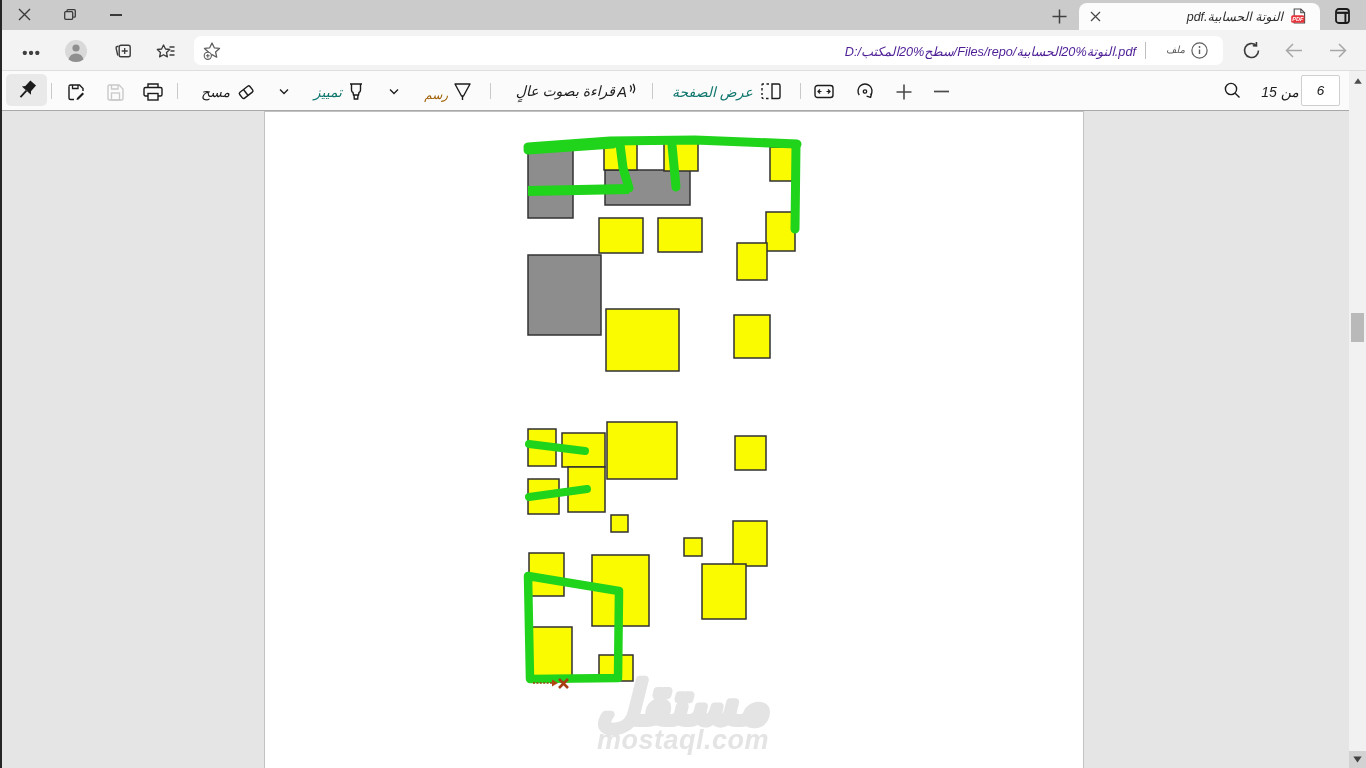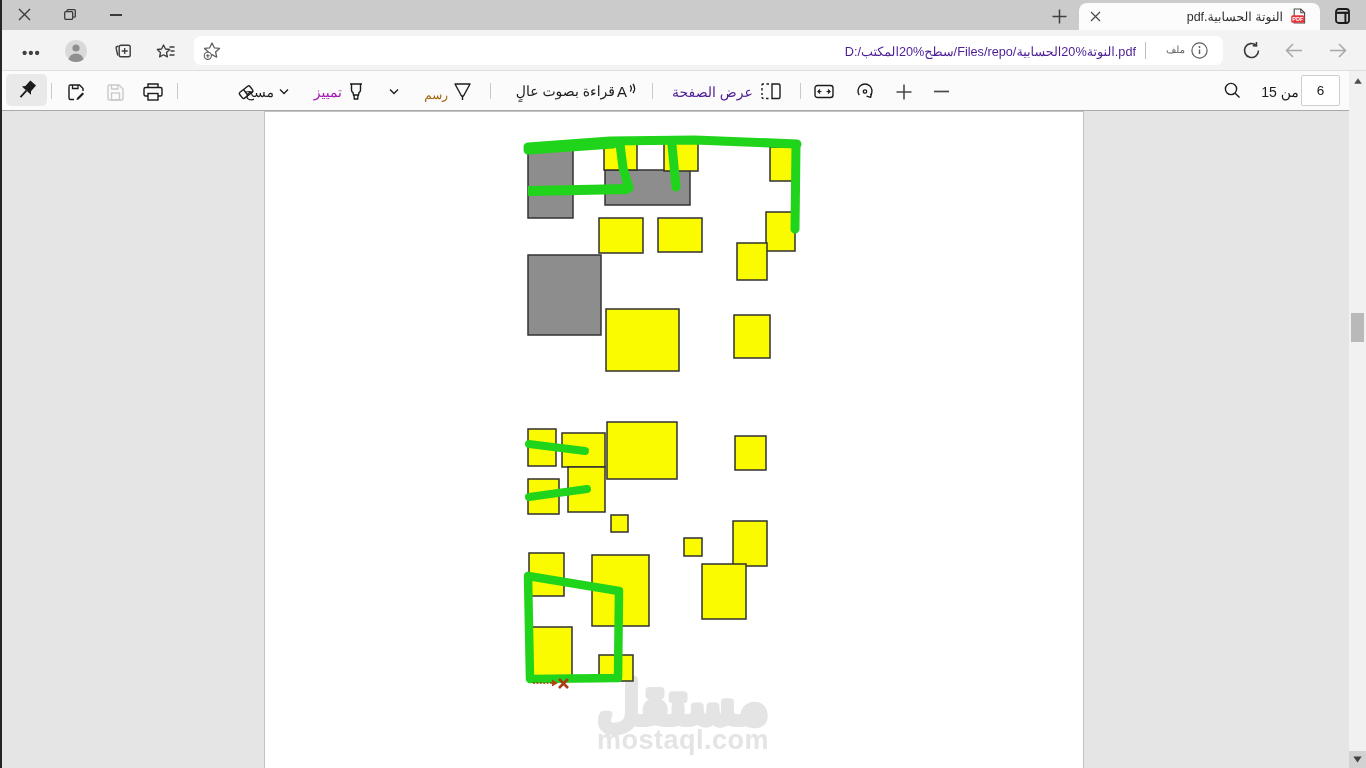--- a/index.html
+++ b/index.html
@@ -1,21 +1,21 @@
 <!DOCTYPE html>
 <html><head>
 <meta charset="utf-8">
 <style>
   * { margin:0; padding:0; box-sizing:border-box; }
   html,body { width:1366px; height:768px; overflow:hidden; font-family:"Liberation Sans", sans-serif; }
   .abs { position:absolute; }
 </style>
 </head>
 <body>
-<div class="abs" style="left:0;top:0;width:1366px;height:768px;background:#e5e5e5;">
+<div class="abs" style="left:0;top:0;width:1366px;height:768px;background:#e5e5e5;font-style:italic;">
 
 <div class="abs" style="left:0;top:0;width:1366px;height:30px;background:#cbcbcb;"></div>
 
 <svg class="abs" style="left:18px;top:8px;" width="13" height="13" viewBox="0 0 13 13">
       <path d="M1 1 L12 12 M12 1 L1 12" stroke="#3a3a3a" stroke-width="1.4" fill="none"></path>
     </svg>
 
 <svg class="abs" style="left:64px;top:9px;" width="12" height="11" viewBox="0 0 12 11">
       <rect x="0.7" y="2.7" width="8" height="7.6" rx="1" fill="none" stroke="#3a3a3a" stroke-width="1.3"></rect>
       <path d="M3 2.7 L3 1.7 Q3 0.7 4 0.7 L10.3 0.7 Q11.3 0.7 11.3 1.7 L11.3 7.2 Q11.3 8.2 10.3 8.2 L9.2 8.2" fill="none" stroke="#3a3a3a" stroke-width="1.3"></path>
@@ -128,34 +128,34 @@
     </svg>
 
 <svg class="abs" style="left:143px;top:83px;" width="20" height="18" viewBox="0 0 20 18">
       <path d="M5 4.5 L5 1 L15 1 L15 4.5" fill="none" stroke="#1c1c1c" stroke-width="1.4"></path>
       <rect x="1" y="4.5" width="18" height="8.5" rx="1.5" fill="none" stroke="#1c1c1c" stroke-width="1.4"></rect>
       <rect x="5" y="10.5" width="10" height="6.5" fill="#fbfbfb" stroke="#1c1c1c" stroke-width="1.4"></rect>
     </svg>
 
 <div class="abs" style="left:177px;top:83px;width:1px;height:16px;background:#c9c9c9;"></div>
 
-<div class="abs" style="left:196px;top:84px;width:34px;font-size:14px;color:#1c1c1c;direction:rtl;margin-left:44px;">مسح</div>
+<div class="abs" style="left:196px;top:84px;width:34px;font-size:14px;color:#1c1c1c;direction:rtl;">مسح</div>
 
 <svg class="abs" style="left:237px;top:84px;" width="19" height="17" viewBox="0 0 19 17">
       <g transform="rotate(-38 9 8)">
         <rect x="2.5" y="4.5" width="13" height="7.5" rx="1.6" fill="none" stroke="#1c1c1c" stroke-width="1.4"></rect>
         <path d="M8.5 4.5 L8.5 12" stroke="#1c1c1c" stroke-width="1.4"></path>
       </g>
     </svg>
 
 <svg class="abs" style="left:279px;top:88px;" width="10" height="7" viewBox="0 0 10 7">
       <path d="M1 1.5 L5 5.5 L9 1.5" fill="none" stroke="#1c1c1c" stroke-width="1.3"></path>
     </svg>
 
-<div class="abs" style="left:310px;top:84px;width:32px;font-size:14px;color:#a21caf;direction:rtl;">تمييز</div>
+<div class="abs" style="left:310px;top:84px;width:32px;font-size:14px;color:#0f766e;direction:rtl;">تمييز</div>
 
 <svg class="abs" style="left:347px;top:83px;" width="18" height="18" viewBox="0 0 18 18">
       <path d="M3 1 L15 1 M4.5 1 L4.5 7 Q4.5 9 6 9.5 L6.5 12 L11.5 12 L12 9.5 Q13.5 9 13.5 7 L13.5 1" fill="none" stroke="#1c1c1c" stroke-width="1.4"></path>
       <path d="M7 12 L7.3 16 L10.7 16 L11 12" fill="none" stroke="#1c1c1c" stroke-width="1.4"></path>
     </svg>
 
 <svg class="abs" style="left:389px;top:88px;" width="10" height="7" viewBox="0 0 10 7">
       <path d="M1 1.5 L5 5.5 L9 1.5" fill="none" stroke="#1c1c1c" stroke-width="1.3"></path>
     </svg>
 
@@ -170,21 +170,21 @@
 
 <div class="abs" style="left:503px;top:83px;width:112px;font-size:14px;color:#1c1c1c;direction:rtl;text-align:right;">قراءة بصوت عالٍ</div>
 
 <svg class="abs" style="left:617px;top:83px;" width="20" height="17" viewBox="0 0 20 17">
       <text x="0" y="14" font-size="15" fill="#1c1c1c" font-family="Liberation Sans">A</text>
       <path d="M13.2 2.5 Q15.5 5.5 13.2 8.5 M16 0.8 Q19.2 5.5 16 10.2" fill="none" stroke="#1c1c1c" stroke-width="1.3"></path>
     </svg>
 
 <div class="abs" style="left:652px;top:83px;width:1px;height:16px;background:#c9c9c9;"></div>
 
-<div class="abs" style="left:672px;top:84px;width:85px;font-size:14px;color:#4c1d95;direction:rtl;text-align:left;">عرض الصفحة</div>
+<div class="abs" style="left:672px;top:84px;width:85px;font-size:14px;color:#0f766e;direction:rtl;text-align:left;">عرض الصفحة</div>
 
 <svg class="abs" style="left:761px;top:83px;" width="20" height="17" viewBox="0 0 20 17">
       <path d="M11 1 L17.5 1 Q19 1 19 2.5 L19 14 Q19 15.5 17.5 15.5 L11 15.5 Z" fill="none" stroke="#1c1c1c" stroke-width="1.4"></path>
       <path d="M8 1 L5.5 1 M3 1 L1.5 1 Q1 1 1 2.5 M1 5 L1 7.5 M1 10 L1 12 M1 14 Q1 15.5 2.5 15.5 M5 15.5 L7.5 15.5" fill="none" stroke="#1c1c1c" stroke-width="1.4"></path>
     </svg>
 
 <div class="abs" style="left:800px;top:83px;width:1px;height:16px;background:#c9c9c9;"></div>
 
 <svg class="abs" style="left:814px;top:84px;" width="20" height="15" viewBox="0 0 20 15">
       <rect x="1" y="1.5" width="18" height="12" rx="2.5" fill="none" stroke="#1c1c1c" stroke-width="1.4"></rect>

